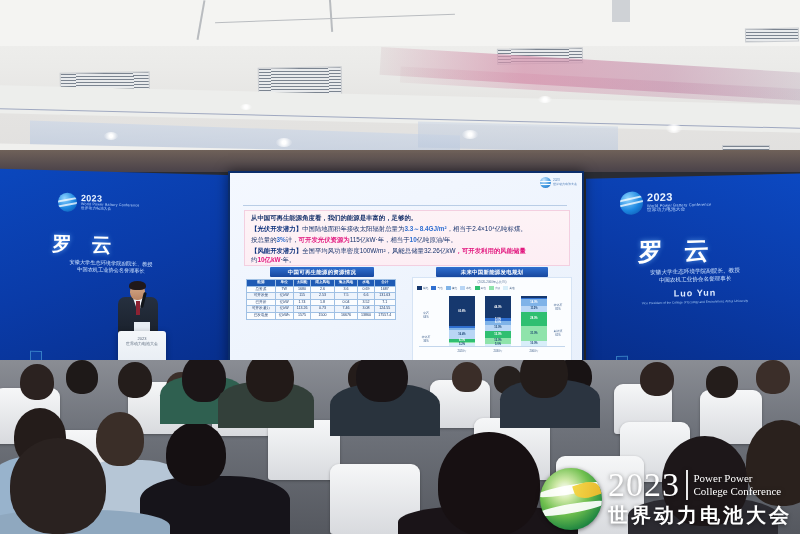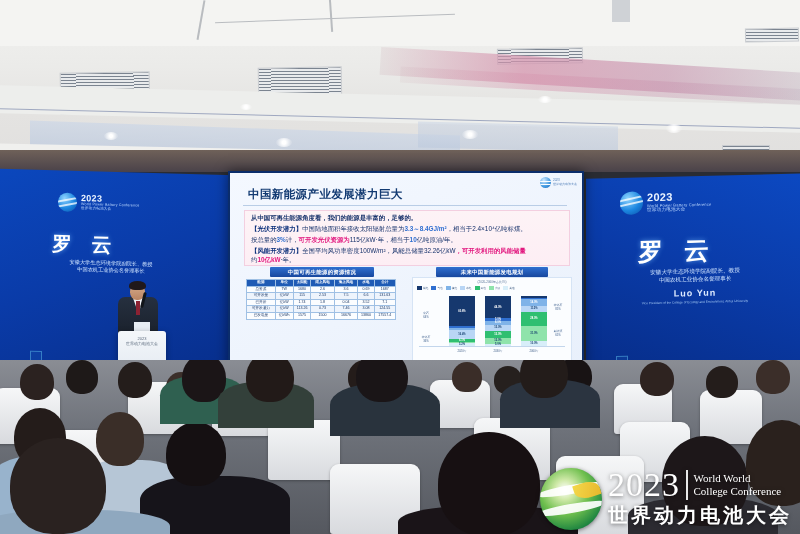--- a/index.html
+++ b/index.html
@@ -241,21 +241,20 @@
     <div class="screen">
 
       <div class="sl-corner">
         <div class="g"></div>
         <div class="t">
           <div>2023</div>
           <div>世界动力电池大会</div>
         </div>
       </div>
 
-      <div class="sl-title">中国新能源产业发展潜力巨大</div>
       <div class="sl-rule"></div>
 
       <div class="body-box">
         <div class="bline" style="top:4px;">
           <span>从中国可再生能源角度看，我们的能源是丰富的，足够的。</span>
         </div>
         <div class="bline" style="top:15px;">
           <span class="lab">【光伏开发潜力】</span><span class="pl">中国陆地面积年接收太阳辐射总量为</span><span class="num">3.3～8.4GJ/m²</span><span class="pl">，相当于</span><span class="pl">2.4×10⁴</span><span class="pl">亿吨标煤。</span>
         </div>
         <div class="bline" style="top:26px;">
@@ -477,21 +476,21 @@
 
   <div class="wm">
     <div class="wm-globe">
       <div class="wm-leaf"></div>
     </div>
     <div class="wm-text">
       <div class="wm-row">
         <div class="wm-year">2023</div>
         <div class="wm-bar"></div>
         <div class="wm-en">
-          <div>World World</div>
+          <div>Power Power</div>
           <div>College Conference</div>
         </div>
       </div>
       <div class="wm-cn">世界动力电池大会</div>
     </div>
   </div>
 
 </div>
 
 </body></html>

